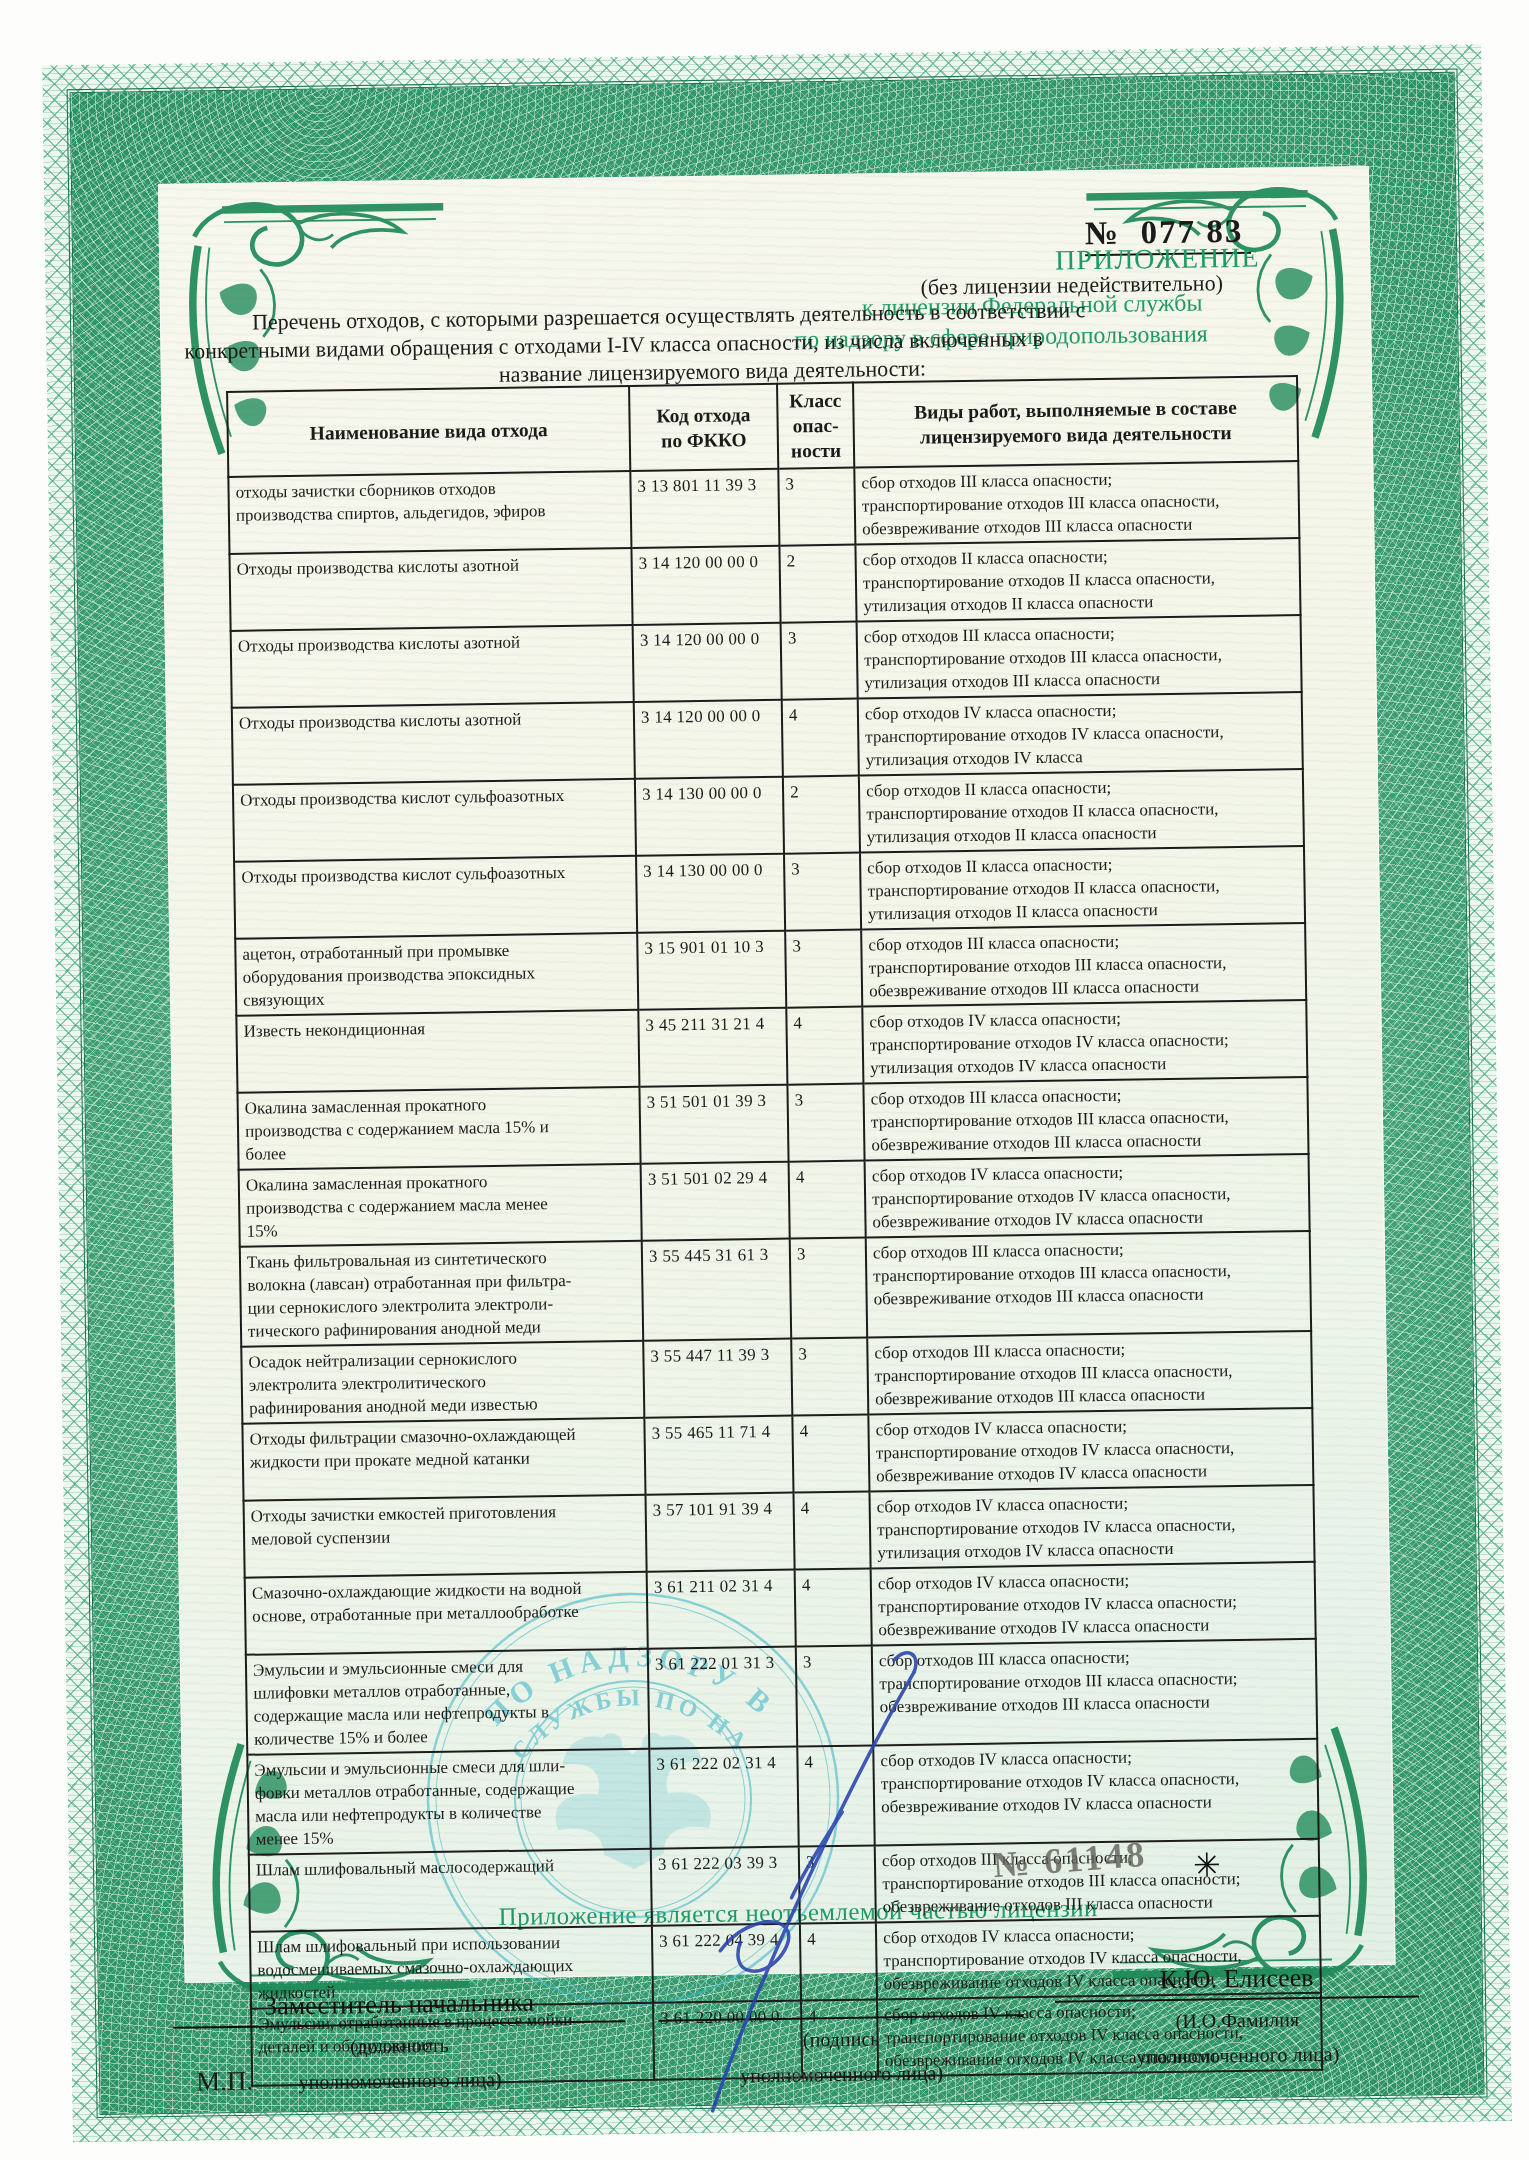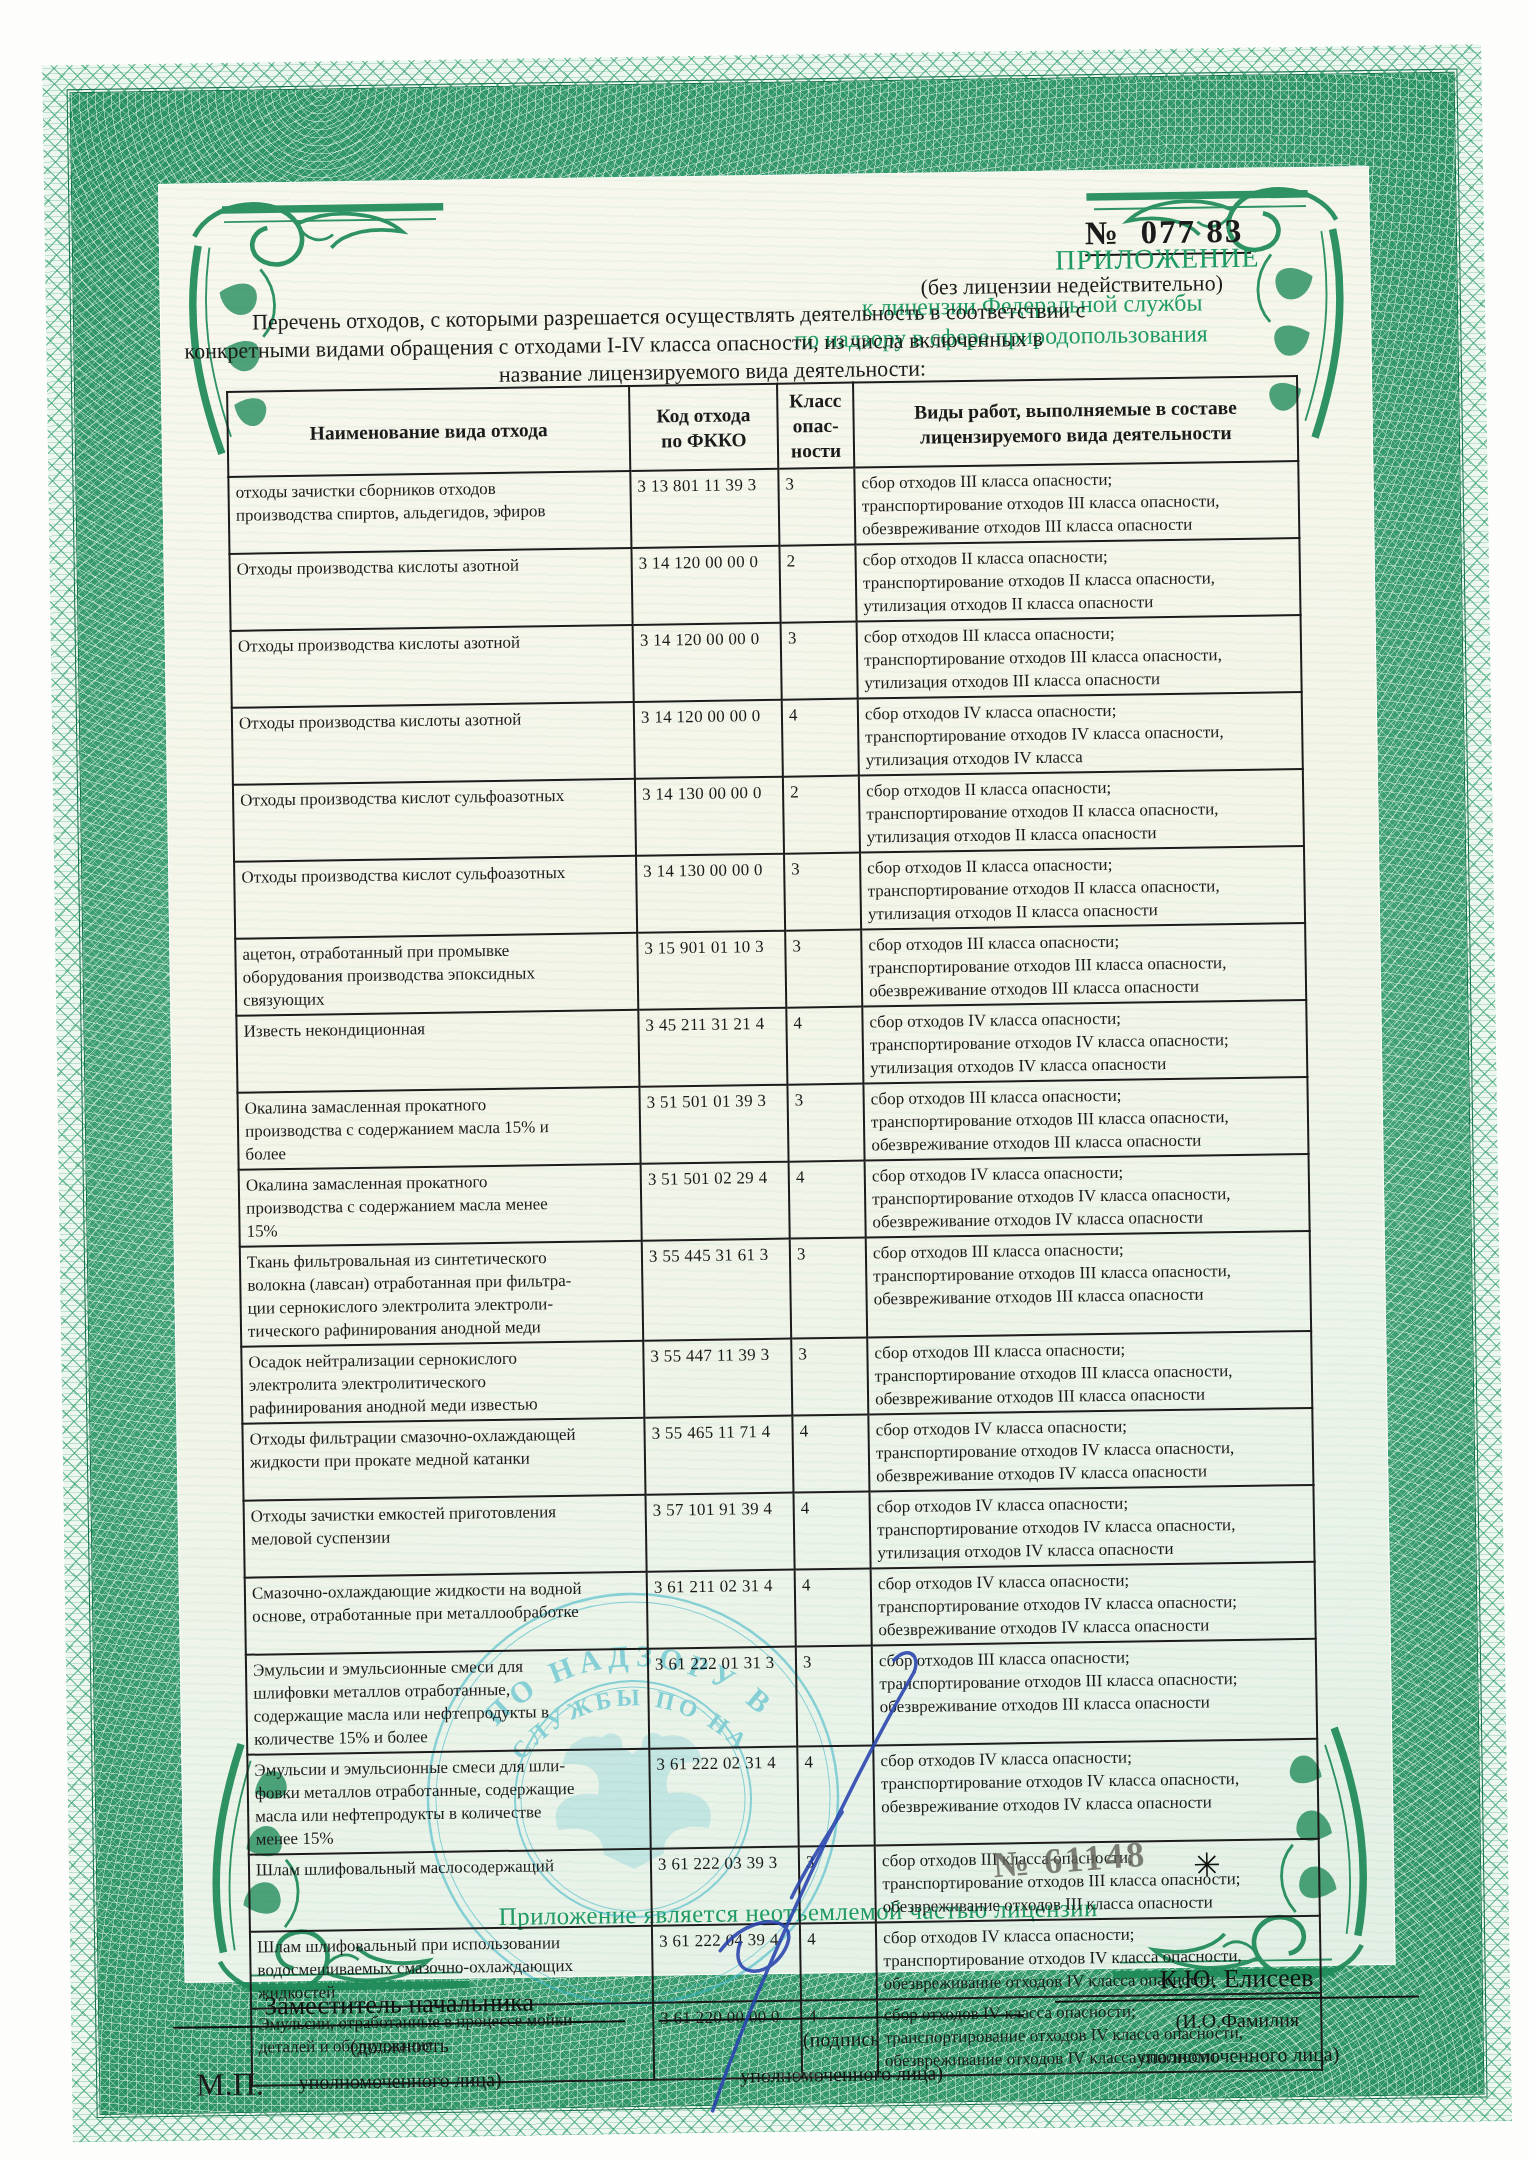--- a/index.html
+++ b/index.html
@@ -69,21 +69,21 @@
   .aster{left:1182px;top:1852px;font-size:33px;z-index:3;color:#111;}
 
   
   .sig-block{position:absolute;text-align:center;z-index:3;}
   .sig-value{font-size:26px;height:34px;line-height:32px;color:#111;}
   .sig-rule{border-bottom:2.5px solid #101010;height:0;margin-top:1px;}
   .sig-cap{font-size:20px;line-height:29px;margin-top:6px;color:#151515;}
   .blk-position{left:160px;top:1983px;width:452px;}
   .blk-sign{left:645px;top:1983px;width:365px;}
   .blk-name{left:1042px;top:1970px;width:364px;}
-  .mp{left:182px;top:2058px;font-size:32px;z-index:3;}
+  .mp{left:182px;top:2058px;font-size:27px;z-index:3;}
   .printer{left:752px;top:2070px;font-size:10px;color:#5c6b60;z-index:3;letter-spacing:1px;}
 
   .stamp{position:absolute;left:378px;top:1552px;z-index:1;opacity:.55;}
   .signature{position:absolute;left:620px;top:1598px;z-index:6;}
 </style>
 </head>
 <body>
 
 <div class="page">
  <div class="tilt">

